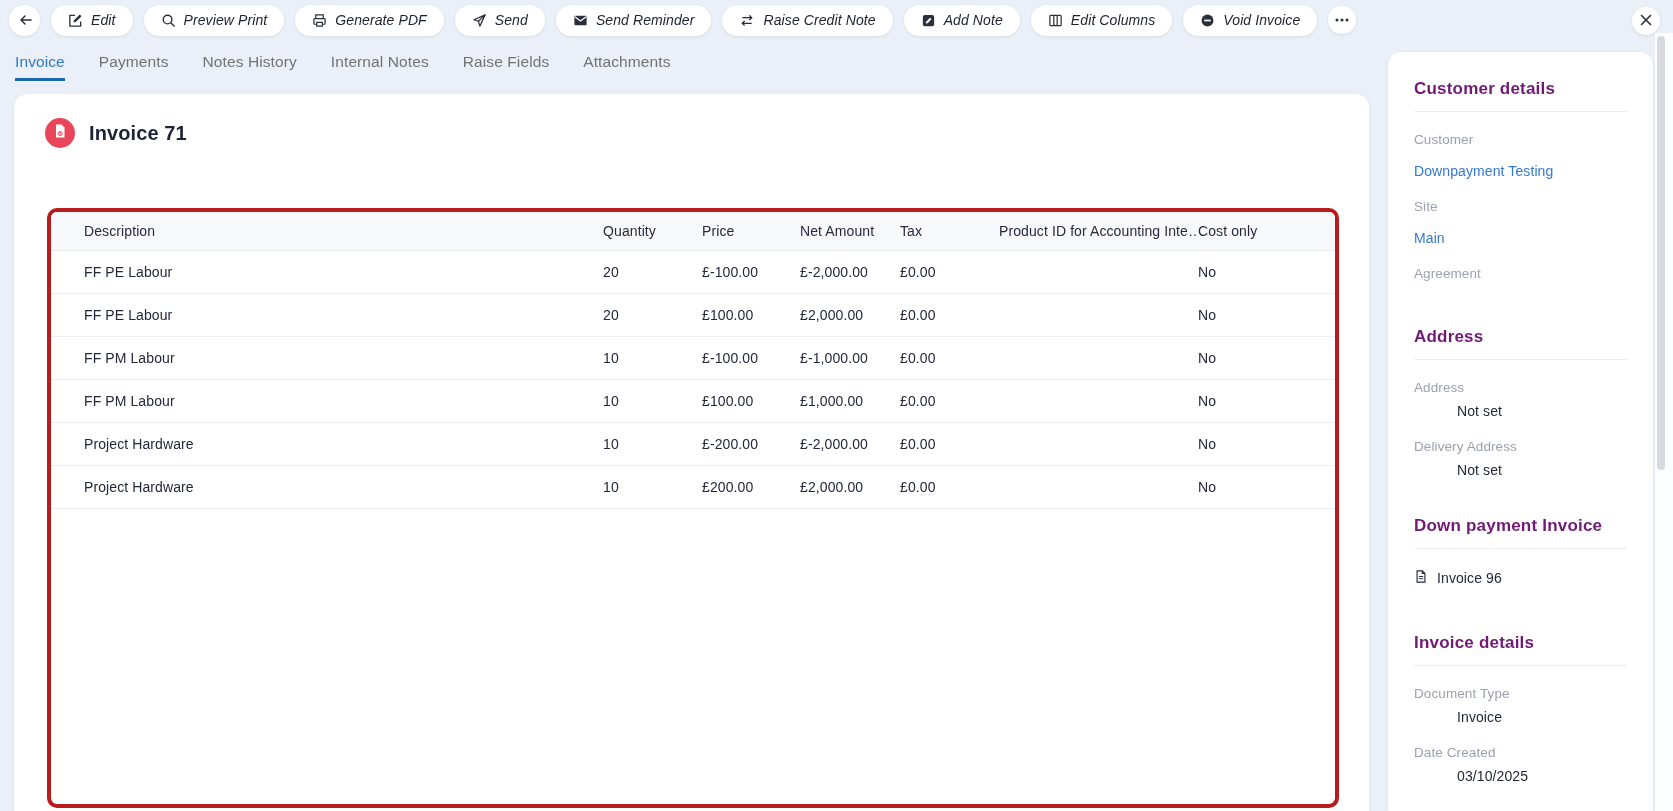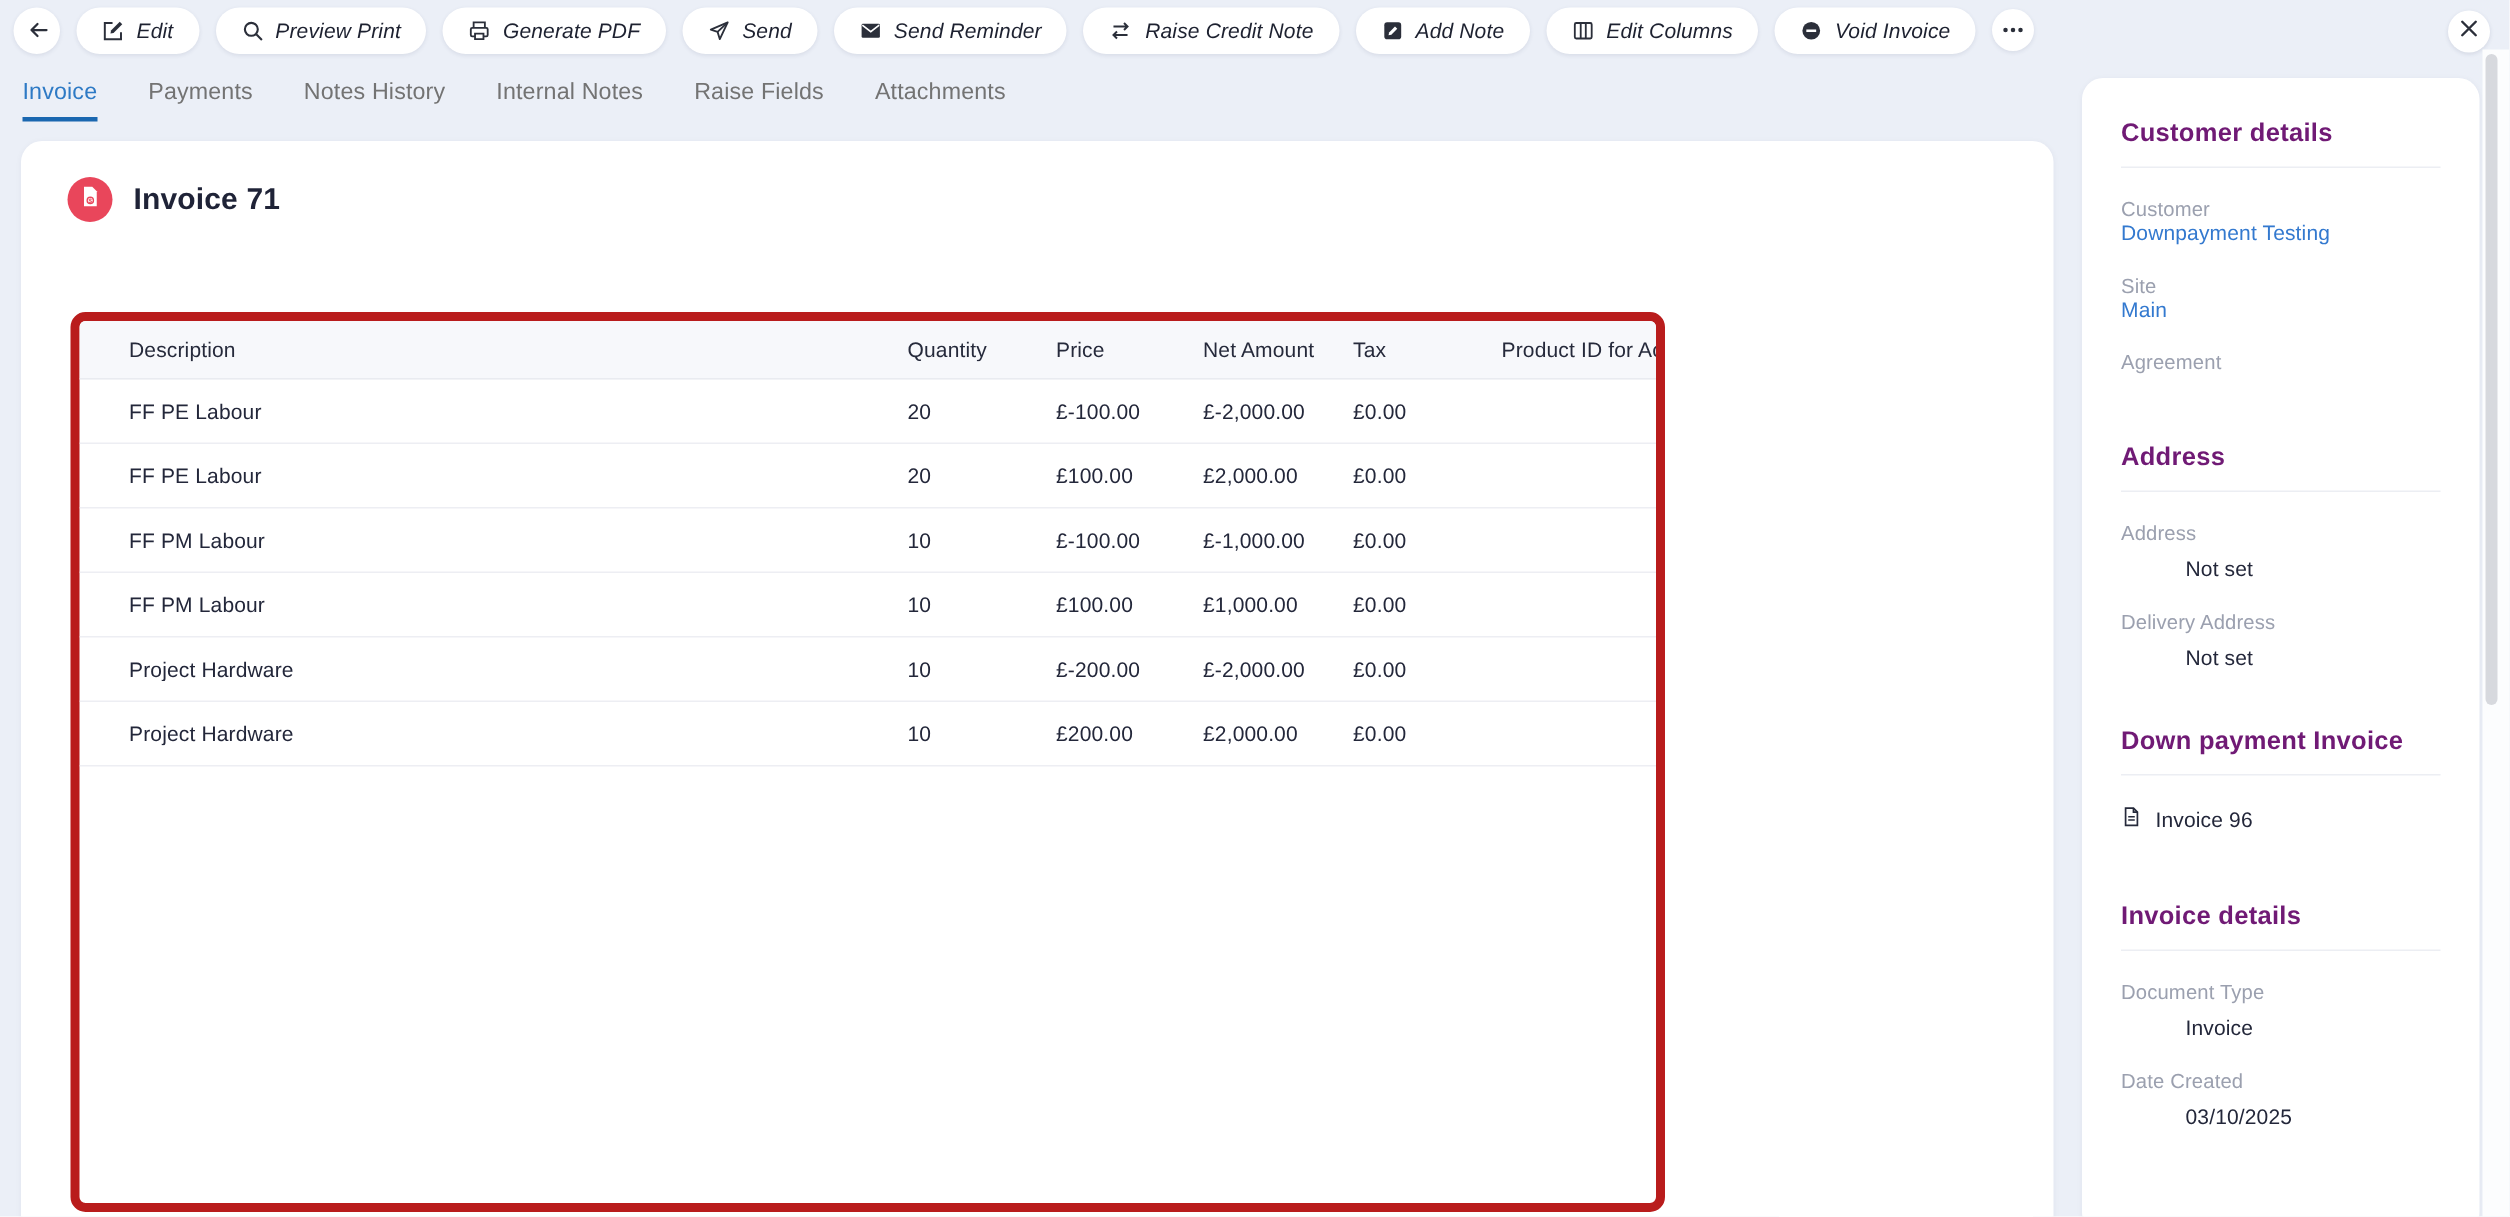--- a/index.html
+++ b/index.html
@@ -50,22 +50,22 @@
   }
   .invoice-head { position:absolute; left:31px; top:24px; display:flex; align-items:center; gap:14px;font-weight:bold; }
   .doc-badge {
     width:30px; height:30px; border-radius:50%; background:var(--invoice-badge-red);
     display:flex; align-items:center; justify-content:center;
   }
   .invoice-title { font-size:20px; color:#1f2337; }
 
   
   .items-table {
-    position:absolute; left:33px; top:114px; width:1063px; height:600px;
-    border:6px solid #b91c1c; border-radius:10px; overflow:hidden; background:#fff;
+    position:absolute; left:33px; top:114px; width:1292px; height:600px;
+    border:4px solid #b91c1c; border-radius:10px; overflow:hidden; background:#fff;
   }
   .trow {
     display:grid;
     grid-template-columns:519px 99px 98px 100px 99px 199px 1fr;
     padding-left:33px; align-items:center;
   }
   .thead { height:39px; background:#f7f8fb; border-bottom:1px solid #e9ebf0; font-size:14px; color:#262a3b; }
   .hcell { white-space:nowrap; overflow:hidden; }
   .body-row { height:43px; border-bottom:1px solid #edeef3; font-size:14px; color:#23273a; cursor:pointer; }
   .cell { white-space:nowrap; overflow:hidden; }
@@ -75,21 +75,21 @@
     position:absolute; left:1388px; top:52px; width:265px; height:770px;
     background:#fff; border-radius:14px; padding:27px 26px 0;
     box-shadow:0 1px 4px rgba(35,45,85,.05);
   }
   .side-h { font-size:17px; color:#701a75; font-weight:700; letter-spacing:.2px; }
   .side-h.spaced { margin-top:46px; }
   .side-h.spaced-sm { margin-top:38px; }
   .divider { height:1px; background:#eceef3; margin-top:12px; }
   .f-label { margin-top:20px; font-size:13.5px; color:#9ba0af; }
   .f-value { margin-top:8px; font-size:14px; color:#23273a;margin-left:43px; }
-  .f-link  { margin-top:0; font-size:14px; color:var(--link-blue); cursor:pointer; }
+  .f-link  { margin-top:16px; font-size:14px; color:var(--link-blue); cursor:pointer; }
   .doc-row { margin-top:20px; display:flex; align-items:center; gap:9px; font-size:14px; color:#23273a; cursor:pointer; }
 
   
   .scroll-strip { position:absolute; left:1655px; top:33px; width:18px; height:778px; background:#fcfdfe; }
   .scroll-thumb { position:absolute; left:2px; top:3px; width:8px; height:434px; border-radius:4px; background:#d7d9de; cursor:pointer; }
 </style>
 </head>
 <body>
 
 <div class="toolbar">

